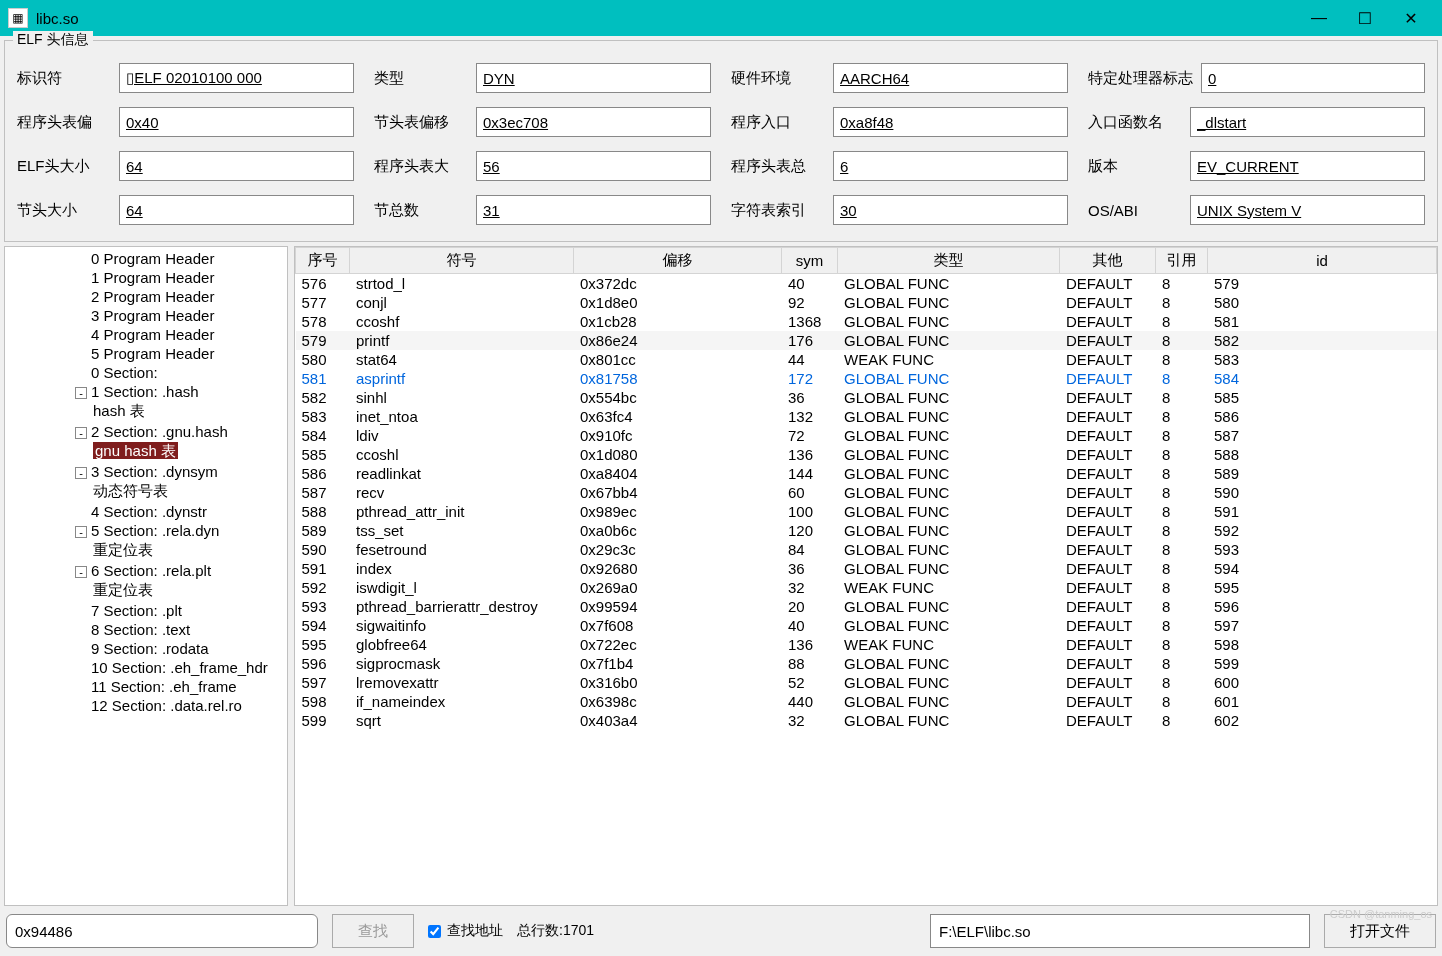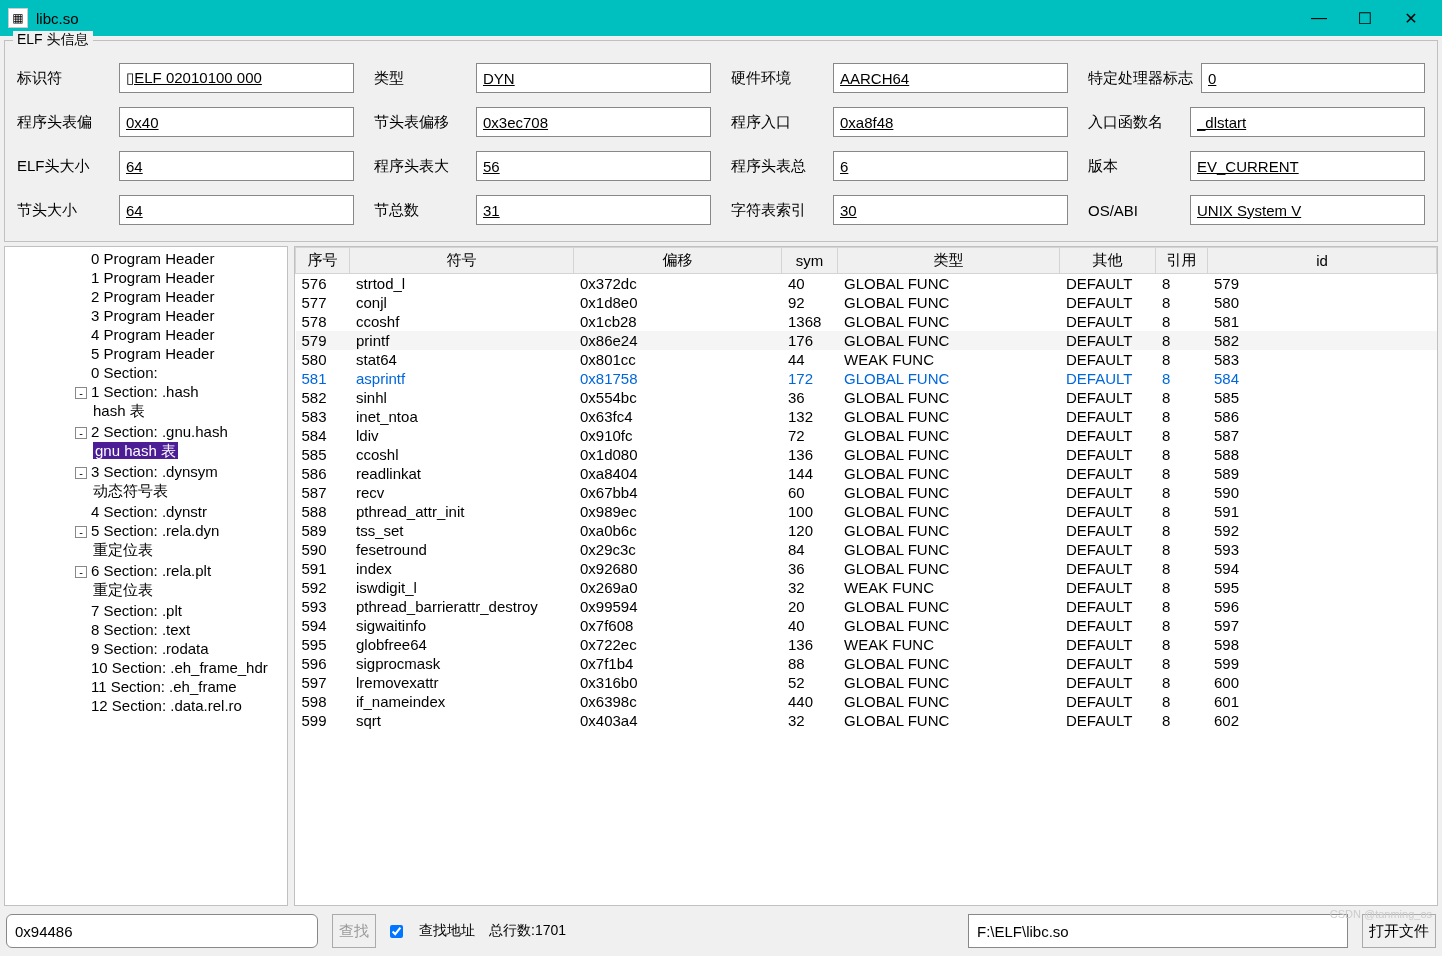--- a/index.html
+++ b/index.html
@@ -14,34 +14,34 @@
 .fieldgrid { display: grid; grid-template-columns: repeat(4, 1fr); gap: 14px 20px; padding: 8px 4px; }
 .field { display: flex; align-items: center; gap: 8px; }
 .field label { min-width: 94px; text-align: left; font-size: 15px; }
 .field input { flex: 1; border: 1px solid #888; padding: 4px 6px; font-size: 15px; background: #fff; height: 30px; text-decoration: underline; }
 .midpanel { display: flex; flex: 1; margin: 0 4px; gap: 6px; min-height: 0; }
 .treewrap { width: 284px; border: 1px solid #c0c0c0; background: #fff; overflow-y: scroll; font-size: 15px; }
 .tree { padding: 2px 4px; margin-left: 36px; }
 .tree-item { padding: 1px 2px; white-space: nowrap; cursor: pointer; }
 .tree-item.child { padding-left: 30px; }
 .tree-item.child2 { padding-left: 48px; }
-.tree-item.selected span.hl { background: #4c1d95; color: #fff; padding: 0 2px; }
+.tree-item.selected span.hl { background: #7f1d1d; color: #fff; padding: 0 2px; }
 .tree-toggle { display: inline-block; width: 12px; height: 12px; border: 1px solid #888; text-align: center; line-height: 10px; font-size: 11px; margin-right: 4px; cursor: pointer; }
 .tablewrap { flex: 1; border: 1px solid #c0c0c0; background: #fff; overflow-y: scroll; position: relative; }
 table { width: 100%; border-collapse: collapse; font-size: 15px; }
 thead th { background: #f0f0f0; border: 1px solid #d4d4d4; padding: 3px 6px; text-align: center; font-weight: normal; position: sticky; top: 0; }
 tbody td { padding: 1px 6px; border-right: 1px solid transparent; }
 tbody tr.highlighted td { color: #0066dd; }
 tbody tr.shaded td { background: #f5f5f5; }
 .bottombar { display: flex; align-items: center; gap: 14px; padding: 8px 6px; }
 .bottombar input[type=text] { border: 1px solid #888; padding: 6px 8px; font-size: 15px; height: 34px; }
 .bottombar .addr-in { width: 312px; border-radius: 6px; }
-.bottombar button { padding: 6px 6px; border: 1px solid #aaa; background: #f0f0f0; font-size: 15px; height: 34px; cursor: pointer; }
+.bottombar button { padding: 6px 25px; border: 1px solid #aaa; background: #f0f0f0; font-size: 15px; height: 34px; cursor: pointer; }
 .bottombar button:disabled { color: #999; }
-.bottombar .chk { display: flex; align-items: center; gap: 16px; }
+.bottombar .chk { display: flex; align-items: center; gap: 6px; }
 .bottombar .path-in { flex: 0 0 380px; }
 .bottombar .spacer { flex: 1; }
 .watermark { position: absolute; right: 10px; bottom: 36px; color: #ccc; font-size: 11px; pointer-events: none; }
 </style>
 </head>
 <body>
 
 <div class="titlebar">
   <div class="icon">▦</div>
   <div class="title">libc.so</div>

